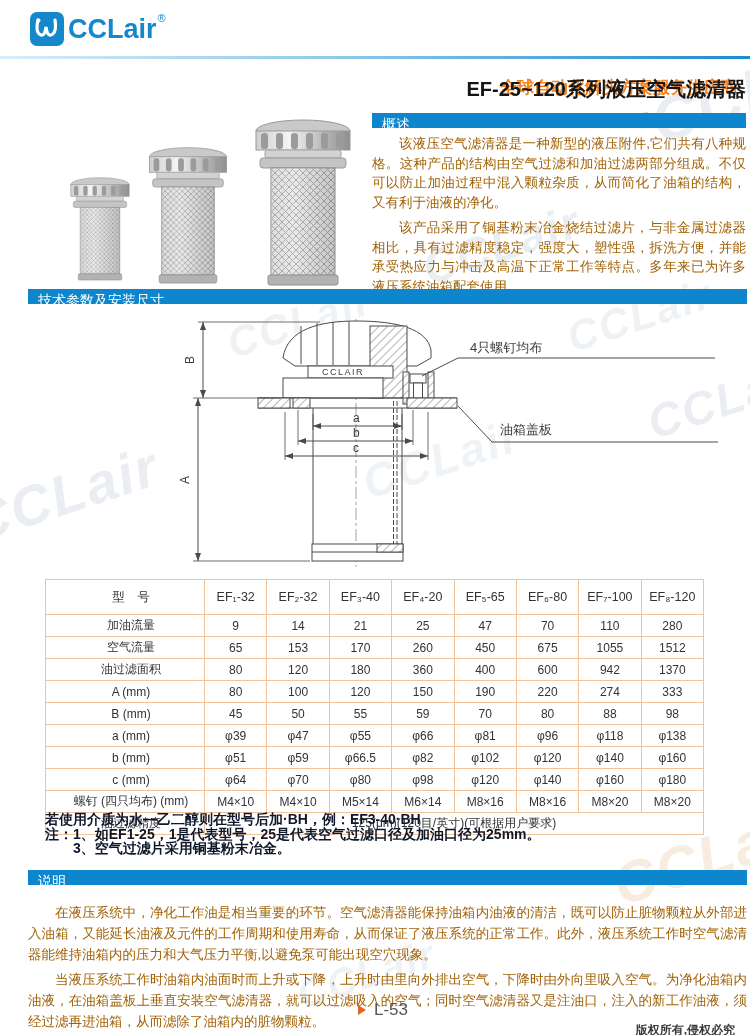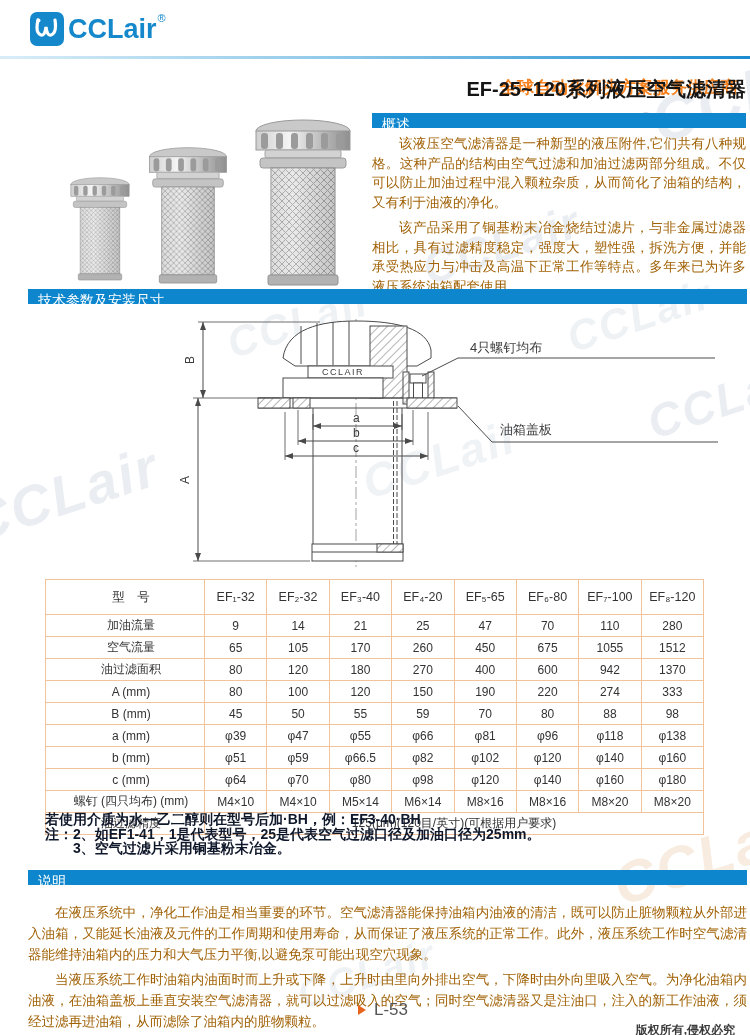--- a/index.html
+++ b/index.html
@@ -238,34 +238,34 @@
           <td>21</td>
           <td>25</td>
           <td>47</td>
           <td>70</td>
           <td>110</td>
           <td>280</td>
         </tr>
         <tr>
           <td class="col-label">空气流量</td>
           <td>65</td>
-          <td>105</td>
+          <td>153</td>
           <td>170</td>
           <td>260</td>
           <td>450</td>
           <td>675</td>
           <td>1055</td>
           <td>1512</td>
         </tr>
         <tr>
           <td class="col-label">油过滤面积</td>
           <td>80</td>
           <td>120</td>
           <td>180</td>
-          <td>270</td>
+          <td>360</td>
           <td>400</td>
           <td>600</td>
           <td>942</td>
           <td>1370</td>
         </tr>
         <tr>
           <td class="col-label">A (mm)</td>
           <td>80</td>
           <td>100</td>
           <td>120</td>
@@ -335,21 +335,21 @@
           <td colspan="8">125(μm)(120目/英寸)(可根据用户要求)</td>
         </tr>
       </tbody>
   </table>
 
   <div class="notes">
     <div>若使用介质为水—乙二醇则在型号后加·BH，例：EF3-40·BH</div>
     <div class="n-row">
       <span class="n-label">注：</span>
       <div>
-        <div>2、如EF1-41，1是代表型号，25是代表空气过滤口径及加油口径为25mm。</div>
+        <div>1、如EF1-25，1是代表型号，25是代表空气过滤口径及加油口径为25mm。</div>
         <div>3、空气过滤片采用铜基粉末冶金。</div>
       </div>
     </div>
   </div>
 
   <div class="bar bar-desc">说明</div>
   <div class="desc-wrap">
     <p class="para">在液压系统中，净化工作油是相当重要的环节。空气滤清器能保持油箱内油液的清洁，既可以防止脏物颗粒从外部进入油箱，又能延长油液及元件的工作周期和使用寿命，从而保证了液压系统的正常工作。此外，液压系统工作时空气滤清器能维持油箱内的压力和大气压力平衡,以避免泵可能出现空穴现象。</p>
     <p class="para">当液压系统工作时油箱内油面时而上升或下降，上升时由里向外排出空气，下降时由外向里吸入空气。为净化油箱内油液，在油箱盖板上垂直安装空气滤清器，就可以过滤吸入的空气；同时空气滤清器又是注油口，注入的新工作油液，须经过滤再进油箱，从而滤除了油箱内的脏物颗粒。</p>
   </div>

